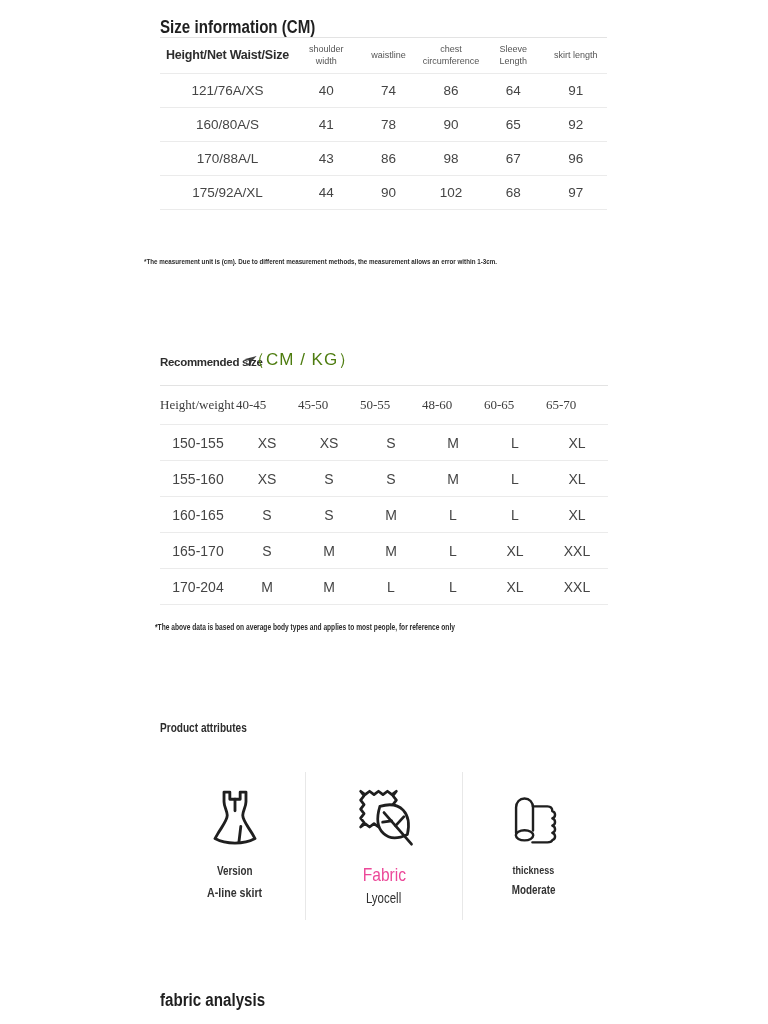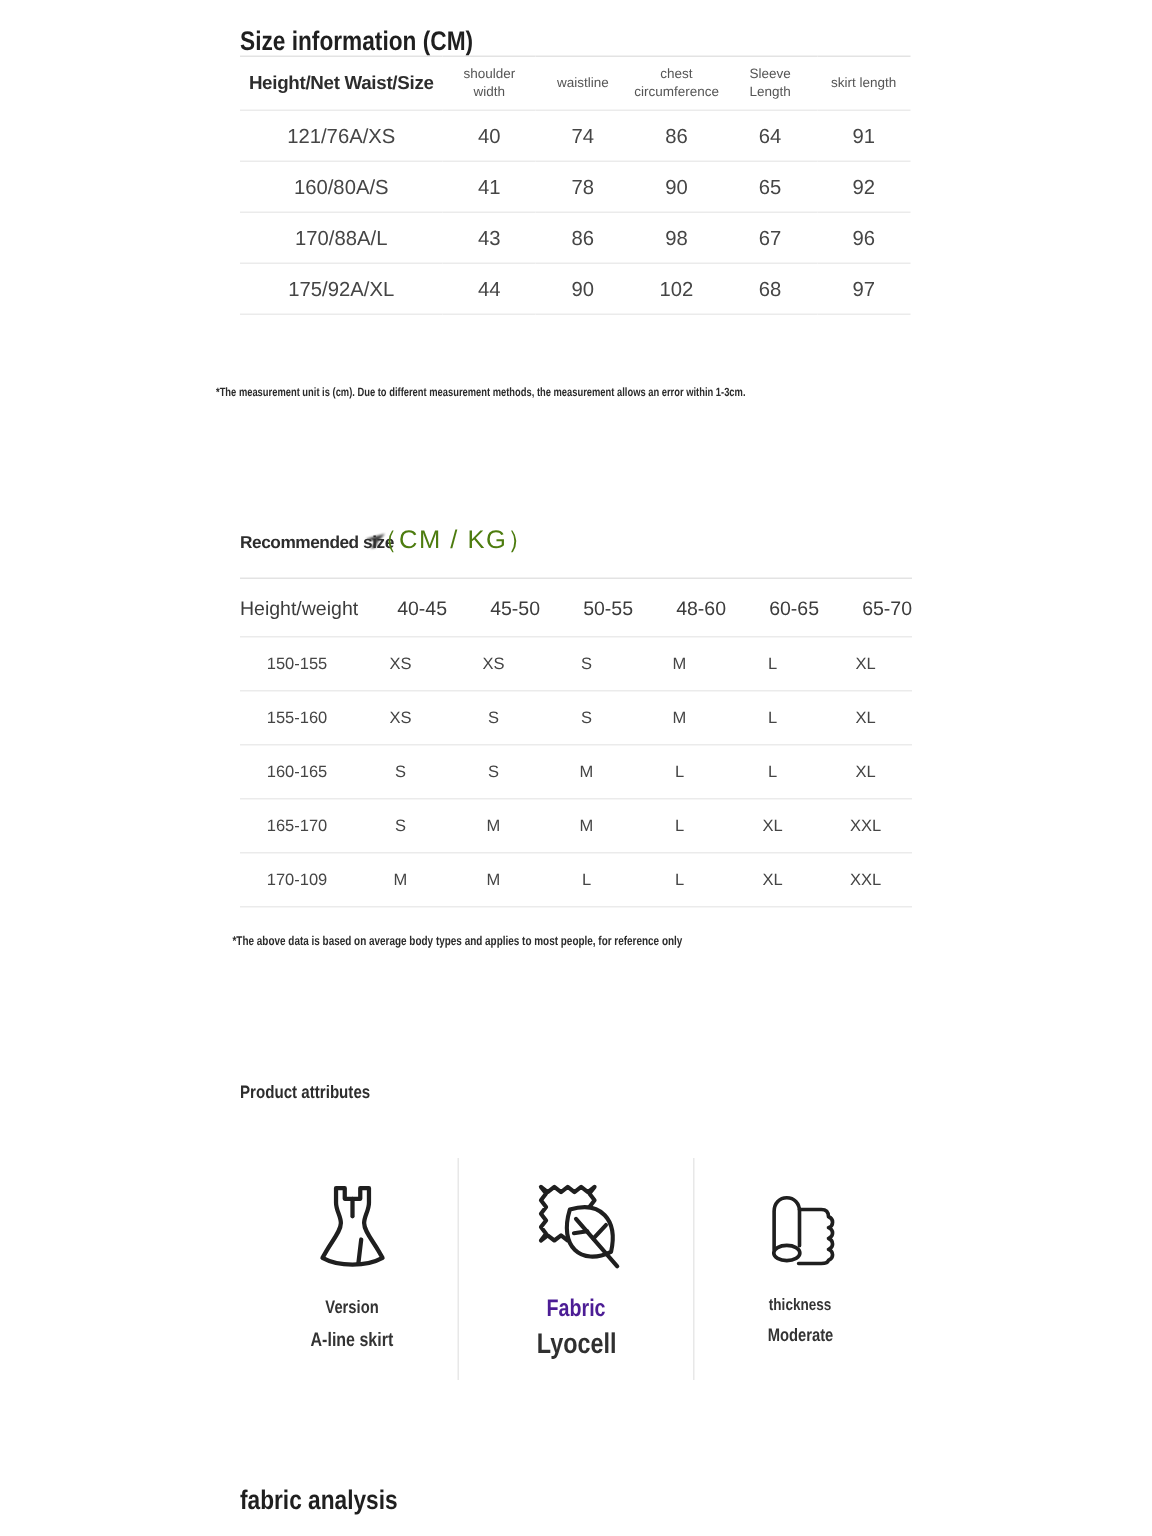--- a/index.html
+++ b/index.html
@@ -19,42 +19,42 @@
   #size-table thead tr { height:36px; border-top:1px solid #e3e3e3; border-bottom:1px solid #ebebeb; }
   #size-table tbody tr { height:34px; border-bottom:1px solid #ebebeb; }
   #size-table th { font-weight:400; font-size:9px; line-height:1.3; color:#555; text-align:center; padding:0 3px; }
   #size-table th:first-child { font-size:12.5px; font-weight:700; color:#2d2d2d; letter-spacing:-0.2px; }
   #size-table td { font-size:13.5px; color:#454545; text-align:center; }
   #size-table col.c-first { width:135px; }
 
   #reco-table { top:385px; width:448px; }
   #reco-table thead tr { height:39px; border-top:1px solid #e3e3e3; border-bottom:1px solid #ebebeb; }
   #reco-table tbody tr { height:36px; border-bottom:1px solid #ebebeb; }
-  #reco-table th { font-weight:400; font-size:13px; color:#3c3c3c; text-align:right; }
-  #reco-table td { font-size:11px; color:#454545; text-align:center; }
+  #reco-table th { font-weight:400; font-size:13px; color:#3c3c3c; text-align:left;font-family:Liberation Serif, serif; }
+  #reco-table td { font-size:14px; color:#454545; text-align:center; }
   #reco-table col.c-first { width:76px; }
 
   .footnote { position:absolute; font-size:8px; font-weight:700; color:#2b2b2b; white-space:nowrap; }
   .footnote .cond { transform:scaleX(0.78); }
 
   
   #reco-heading { position:absolute; left:160px; top:352px; height:26px; }
   #reco-title { font-size:11.5px; font-weight:700; color:#2d2d2d; letter-spacing:-0.3px; vertical-align:baseline; }
   #reco-unit { position:absolute; left:88px; top:-4px; font-size:17px; font-weight:400; color:#4d7c0f; letter-spacing:1px; white-space:nowrap; }
   #cursor-smudge { position:absolute; left:82px; top:0px; width:16px; height:16px; filter:blur(0.6px); opacity:0.9; }
 
   
   #attributes { position:absolute; left:160px; top:768px; width:448px; height:158px; display:flex; }
   .attr-col { flex:1 1 0; display:flex; flex-direction:column; align-items:center; }
   .attr-divider { position:absolute; top:4px; width:1px; height:148px; background:#e8e8e8; }
   .attr-icon-box { height:80px; display:flex; align-items:center; justify-content:center; margin-top:8px; }
   .attr-label { font-size:12px; font-weight:600; color:#333; margin-top:8px;text-align:center; }
   .attr-value { font-size:13px; font-weight:600; color:#333; margin-top:7px; }
-  .col-2 .attr-label { font-size:16px; font-weight:700; color:#4c1d95; }
-  .col-2 .attr-value { font-size:19px; font-weight:700; color:#303030; margin-top:4px; }
+  .col-2 .attr-label { font-size:19px; font-weight:400; color:#ec4899; }
+  .col-2 .attr-value { font-size:14px; font-weight:400; color:#303030; margin-top:4px; }
   .col-3 .attr-label { font-size:11px; }
   .col-3 .attr-value { font-size:12px; }
   .icon-svg { stroke:#1f1f1f; fill:none; stroke-width:2.2; stroke-linecap:round; stroke-linejoin:round; }
 </style>
 </head>
 <body>
 
 <div id="page">
 
   <div class="h1" style="top:17px;">
@@ -180,21 +180,21 @@
         <tr>
           <td>165-170</td>
           <td>S</td>
           <td>M</td>
           <td>M</td>
           <td>L</td>
           <td>XL</td>
           <td>XXL</td>
         </tr>
         <tr>
-          <td>170-109</td>
+          <td>170-204</td>
           <td>M</td>
           <td>M</td>
           <td>L</td>
           <td>L</td>
           <td>XL</td>
           <td>XXL</td>
         </tr>
       </tbody>
   </table>
 

